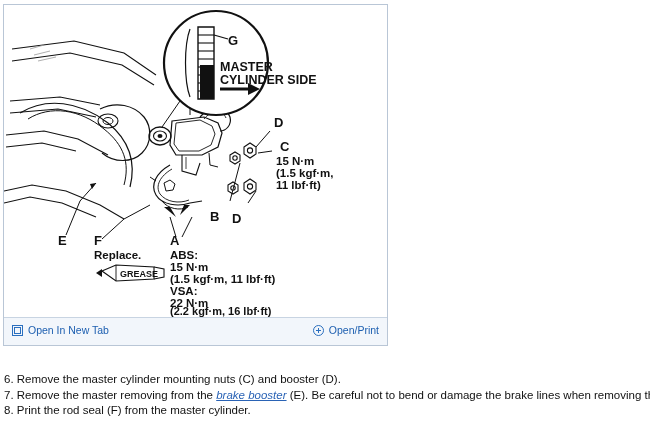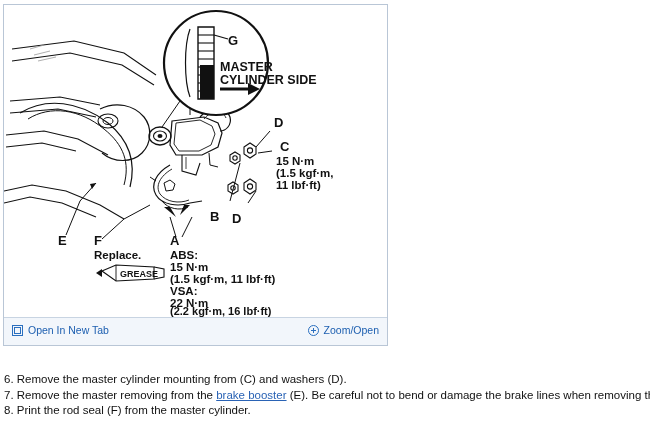--- a/index.html
+++ b/index.html
@@ -132,20 +132,21 @@
   }
 
   .step {
     white-space: nowrap;
   }
 
   .step a {
     color: #2a63b5;
     text-decoration: underline;
     cursor: pointer;
+    font-style: italic;
   }
 
   
 </style>
 </head>
 <body>
 
 <div class="page">
 
   <div class="figure-panel">
@@ -295,30 +296,30 @@
       <div style="position:absolute; left:166px; top:300px; font-size:11px; font-weight:bold; color:#111111; white-space:nowrap;">(2.2 kgf·m, 16 lbf·ft)</div>
     </div>
 
     <div class="figure-footer">
       <a class="footer-link left">
         <span class="ico newtab"></span>
         <span class="label">Open In New Tab</span>
       </a>
       <a class="footer-link right">
         <span class="ico zoom"></span>
-        <span class="label">Zoom/Open</span>
+        <span class="label">Open/Print</span>
       </a>
     </div>
   </div>
 
   <div class="instructions">
 
     <div class="step">
       <span>6.</span>
-      <span>Remove the master cylinder mounting from (C) and washers (D).</span>
+      <span>Remove the master cylinder mounting nuts (C) and booster (D).</span>
     </div>
 
     <div class="step">
       <span>7.</span>
       <span>Remove the master removing from the </span><a>brake booster</a><span> (E). Be careful not to bend or damage the brake lines when removing the master cylinder.</span>
     </div>
 
     <div class="step">
       <span>8.</span>
       <span>Print the rod seal (F) from the master cylinder.</span>

